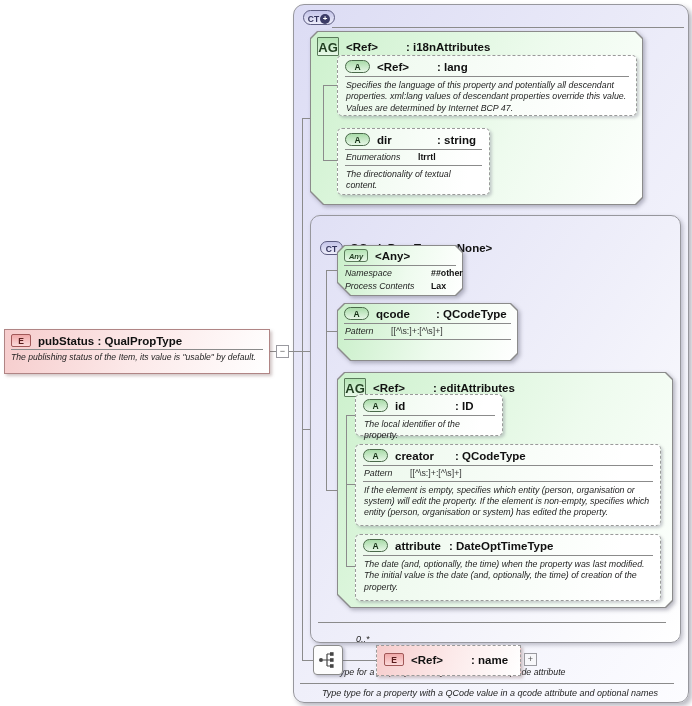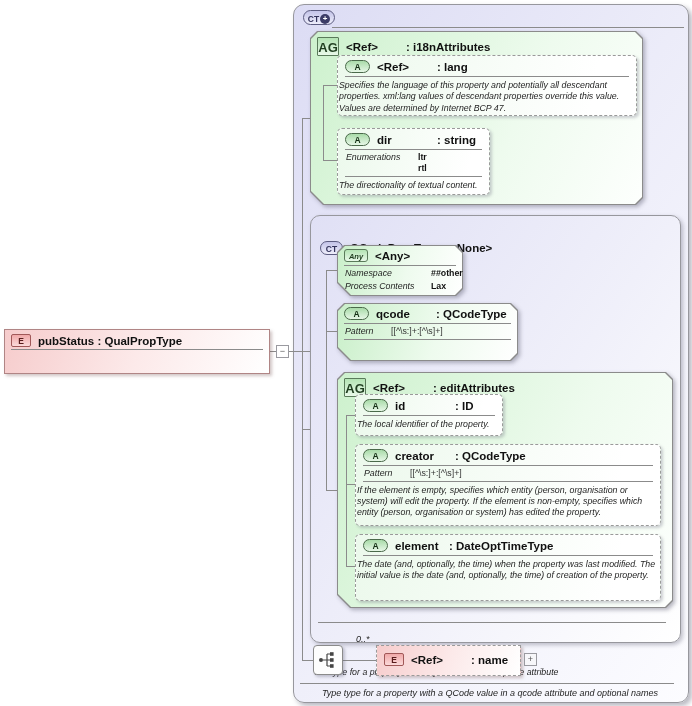--- a/index.html
+++ b/index.html
@@ -29,21 +29,21 @@
            box-shadow:2px 2px 3px rgba(100,100,120,0.3);}
   
   .elembox{background:linear-gradient(110deg,#f6cccc 0%,#fce9e9 50%,#ffffff 100%);
            border:1px solid #b08585;box-shadow:2px 2px 3px rgba(120,90,90,0.35);}
   .elembox.dashed{border:1px dashed #9a9a9a;}
   
   .hdr{display:flex;align-items:center;gap:7px;padding:4px 7px 2px;position:relative;}
   .ttl{font-weight:bold;font-size:11.5px;color:#101010;white-space:nowrap;}
   .col{display:inline-block;min-width:60px;}
   .sep{height:0;border-top:1px solid #8b8b8b;margin:1px 7px;position:relative;}
-  .doc{font-style:italic;font-size:8.8px;color:#1e1e1e;padding:2px 1px 3px;line-height:1.28;position:relative;}
+  .doc{font-style:italic;font-size:8.8px;color:#1e1e1e;padding:2px 8px 3px;line-height:1.28;position:relative;}
   .prow{display:flex;font-size:8.8px;padding:1px 8px;position:relative;line-height:1.25;}
   .plabel{font-style:italic;color:#1e1e1e;}
   .pval{font-weight:bold;color:#111;}
   .pplain{color:#333;}
   
   .ic{display:inline-flex;align-items:flex-end;justify-content:center;flex:none;
       box-sizing:border-box;font-weight:bold;}
   .ic-ct{width:23px;height:14px;border-radius:7px;border:1px solid #5c5c80;
          background:linear-gradient(180deg,#c3c3e8,#eeeefb);color:#32325a;font-size:8.5px;}
   .ic-ctp{width:32px;height:15px;border-radius:8px;border:1px solid #5c5c80;
@@ -109,21 +109,21 @@
   </div>
 
   <div class="abs attrbox" style="left:337px;top:128px;width:153px;height:67px;">
     <div class="hdr">
       <span class="ic ic-a">A</span>
       <span class="ttl"><span class="col">dir</span><span>: string</span></span>
     </div>
     <div class="sep"></div>
     <div class="prow">
       <span class="plabel" style="width:72px;flex:none;">Enumerations</span>
-      <span style="display:flex;flex-direction:column;">
+      <span style="display:flex;flex-direction:row;">
         <span class="pval">ltr</span>
         <span class="pval">rtl</span>
       </span>
     </div>
     <div class="sep"></div>
     <div class="doc">The directionality of textual content.</div>
   </div>
 
   <div class="abs ctbox" style="left:310px;top:215px;width:371px;height:428px;"></div>
   <div class="abs hdr" style="left:313px;top:216px;">
@@ -204,21 +204,21 @@
       <span class="plabel" style="width:46px;flex:none;">Pattern</span>
       <span class="pplain">[[^\s:]+:[^\s]+]</span>
     </div>
     <div class="sep"></div>
     <div class="doc">If the element is empty, specifies which entity (person, organisation or system) will edit the property. If the element is non-empty, specifies which entity (person, organisation or system) has edited the property.</div>
   </div>
 
   <div class="abs attrbox" style="left:355px;top:534px;width:306px;height:67px;">
     <div class="hdr">
       <span class="ic ic-a">A</span>
-      <span class="ttl"><span class="col" style="min-width:54px;">element</span><span>: DateOptTimeType</span></span>
+      <span class="ttl"><span class="col" style="min-width:54px;">attribute</span><span>: DateOptTimeType</span></span>
     </div>
     <div class="sep"></div>
     <div class="doc">The date (and, optionally, the time) when the property was last modified. The initial value is the date (and, optionally, the time) of creation of the property.</div>
   </div>
 
   <div class="cline" style="left:343px;top:660px;width:33px;height:1px;"></div>
   <div class="abs sqicon" style="left:313px;top:645px;width:30px;height:30px;">
     <svg width="22" height="20" viewBox="0 0 22 20">
       <circle cx="4" cy="10" r="2" fill="#444"></circle>
       <path d="M6 10 H10 M10 4 V16 M10 4 H13 M10 10 H13 M10 16 H13" stroke="#444" stroke-width="1.2" fill="none"></path>
@@ -239,16 +239,17 @@
 
   <div class="cline" style="left:300px;top:683px;width:374px;height:1px;"></div>
   <div class="abs ftr" style="left:302px;top:688px;width:380px;">Type type for a property with a  QCode value in a qcode attribute and optional names</div>
 
   <div class="abs elembox" style="left:4px;top:329px;width:266px;height:45px;">
     <div class="hdr" style="padding:4px 6px 2px;">
       <span class="ic ic-e">E</span>
       <span class="ttl">pubStatus : QualPropType</span>
     </div>
     <div class="sep" style="margin:0 6px 1px;"></div>
+    <div class="doc" style="font-size:8.6px;padding:1px 6px 3px;">The publishing status of the Item, its value is "usable" by default.</div>
   </div>
   <div class="abs miniexp" style="left:276px;top:345px;width:13px;height:13px;background:#fff;">−</div>
 
 </div>
 
 </body></html>

